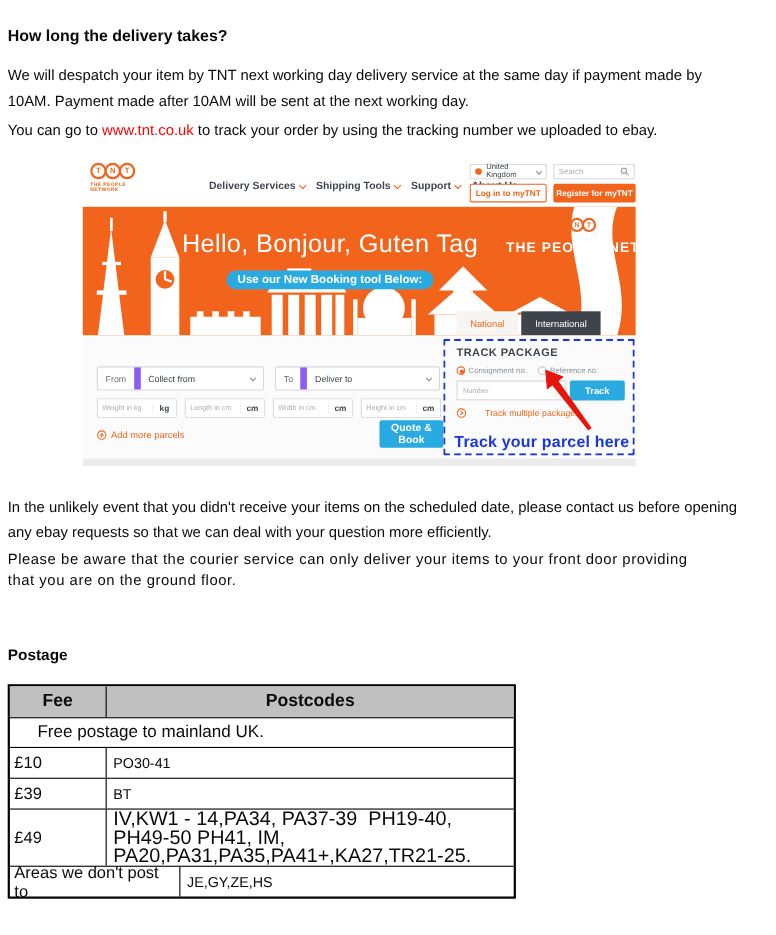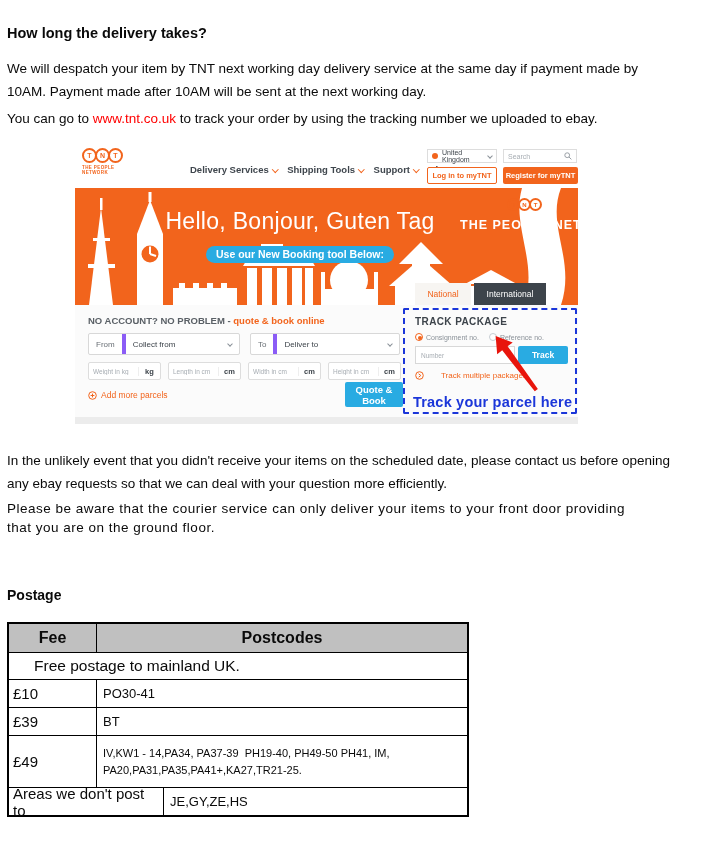--- a/index.html
+++ b/index.html
@@ -73,21 +73,21 @@
   .tab{position:absolute;top:95px;height:22px;display:flex;align-items:center;justify-content:center;
     font-size:8.5px;cursor:pointer;}
   .tab-national{left:340px;width:56px;background:#f7f5f2;color:var(--tnt-orange);}
   .tab-international{left:399px;width:72px;background:var(--tab-dark);color:#fff;}
 
   .shot-booking{position:absolute;left:0;top:162px;width:503px;height:112px;background:#fbfbfb;}
   .bk-title{position:absolute;left:13px;top:10px;font-size:9.5px;font-weight:bold;color:#5a6066;}
   .bk-title .accent{color:var(--tnt-orange);}
   .sel-group{position:absolute;height:22px;background:#fff;border:1px solid #d8d8d8;border-radius:2px;
     display:flex;align-items:center;cursor:pointer;}
-  .sel-label{padding:0 7px;font-size:8px;color:#6a7076;border-right:4px solid #8b5cf6;height:100%;
+  .sel-label{padding:0 7px;font-size:8px;color:#6a7076;border-right:6px solid #8b5cf6;height:100%;
     display:flex;align-items:center;}
   .sel-value{flex:1;padding-left:7px;font-size:8px;color:#3d444b;}
   .sel-group .chev{margin-right:7px;}
   .dim-group{position:absolute;height:18px;width:73px;background:#fff;border:1px solid #ddd;border-radius:2px;
     display:flex;align-items:center;}
   .dim-input{flex:1;min-width:0;border:none;outline:none;background:transparent;font-size:6.5px;
     padding-left:4px;font-family:"Liberation Sans",sans-serif;color:#3d444b;}
   .dim-unit{width:22px;text-align:center;font-size:7.5px;font-weight:bold;color:#3d444b;border-left:1px solid #eee;}
   .bk-add{position:absolute;left:13px;top:85px;font-size:8.5px;color:var(--tnt-orange);cursor:pointer;
     display:flex;align-items:center;gap:4px;}
@@ -124,21 +124,21 @@
   .pcell{display:flex;align-items:center;}
   .cell-fee{width:88px;border-right:1.5px solid #000;padding:2px 4px;font-size:15px;flex:none;}
   .cell-fee.wide{width:155px;}
   .cell-pc{flex:1;padding:2px 6px;font-size:13px;}
   .row-head{height:28px;background:var(--table-header-bg);}
   .row-head .pcell{justify-content:center;font-weight:bold;font-size:16px;}
   .row-free{height:27px;}
   .cell-full{flex:1;padding:2px 5px;font-size:15.5px;margin-left:20px;}
   .row-fee{height:28px;}
   .row-49{height:52px;}
-  .row-49 .cell-pc{font-size:11px;line-height:17px;white-space:pre-wrap;}
+  .row-49 .cell-pc{font-size:18px;line-height:17px;white-space:pre-wrap;}
   .row-last{height:28px;}
 </style>
 </head>
 <body>
 
 <h1 class="abs doc-heading">How long the delivery takes?</h1>
 <p class="abs para p1">We will despatch your item by TNT next working day delivery service at the same day if payment made by
 10AM. Payment made after 10AM will be sent at the next working day.</p>
 <p class="abs para p2"><span>You can go to </span><a>www.tnt.co.uk</a><span> to track your order by using the tracking number we uploaded to ebay.</span></p>
 
@@ -220,21 +220,20 @@
       <span class="ring">T</span>
       <span class="ring">N</span>
       <span class="ring">T</span>
     </div>
     <div class="ribbon-text">THE PEOPLE NETW</div>
     <div class="tab tab-national">National</div>
     <div class="tab tab-international">International</div>
   </div>
 
   <div class="shot-booking">
-    <div class="bk-title"><span>NO ACCOUNT? NO PROBLEM -</span> <span class="accent">quote &amp; book online</span></div>
 
     <div class="sel-group" style="left:13px;top:28px;width:152px;">
       <span class="sel-label">From</span>
       <span class="sel-value">Collect from</span>
       <span class="chev gray"></span>
     </div>
     <div class="sel-group" style="left:175px;top:28px;width:150px;">
       <span class="sel-label">To</span>
       <span class="sel-value">Deliver to</span>
       <span class="chev gray"></span>

